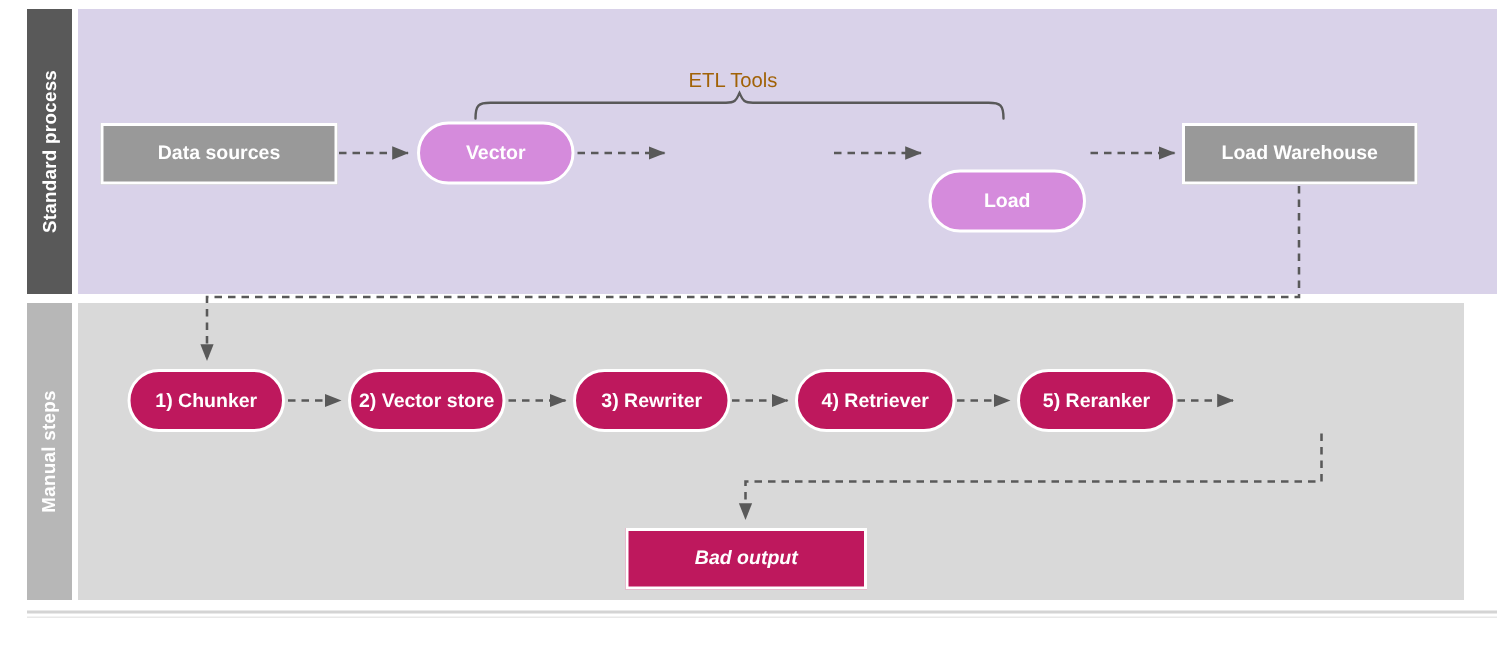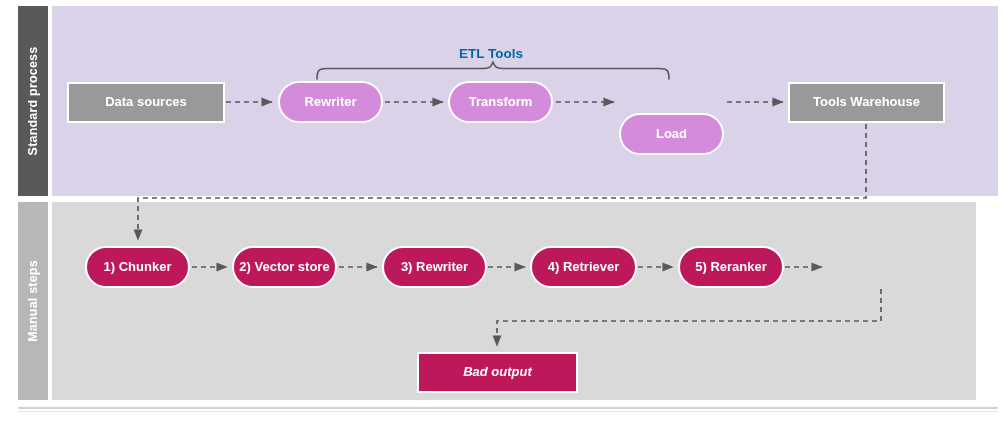--- a/index.html
+++ b/index.html
@@ -58,23 +58,23 @@
   .node.yellow { background: #be185d; font-style: italic; }
   .edge-layer {
     position: absolute;
     left: 0; top: 0;
     width: 1003px;
     height: 430px;
     pointer-events: none;
   }
   .brace-label {
     position: absolute;
-    color: #0369a1;
+    color: #a16207;
     font-size: 13.5px;
-    font-weight: bold;
+    font-weight: normal;
     white-space: nowrap;
   }
   .baseline-rule {
     position: absolute;
     background: #d4d4d4;
   }
 </style>
 </head>
 <body>
 
@@ -126,33 +126,30 @@
     </g>
   </svg>
 
   <div class="brace-label" style="left:459px; top:46px;">ETL Tools</div>
 
   <div class="node rect gray" style="left:67px; top:82px; width:158px; height:41px;">
     <span>Data sources</span>
   </div>
 
   <div class="node pill purple" style="left:278px; top:81px; width:105px; height:42px;">
-    <span>Rewriter</span>
+    <span>Vector</span>
   </div>
 
-  <div class="node pill purple" style="left:448px; top:81px; width:105px; height:42px;">
-    <span>Transform</span>
-  </div>
 
   <div class="node pill purple" style="left:619px; top:81px; width:105px; height:42px;margin-top:32px;">
     <span>Load</span>
   </div>
 
   <div class="node rect gray" style="left:788px; top:82px; width:157px; height:41px;">
-    <span>Tools Warehouse</span>
+    <span>Load Warehouse</span>
   </div>
 
   <div class="node pill gray2" style="left:85px; top:246px; width:105px; height:42px;">
     <span>1) Chunker</span>
   </div>
 
   <div class="node pill gray2" style="left:232px; top:246px; width:105px; height:42px;">
     <span>2) Vector store</span>
   </div>
 

